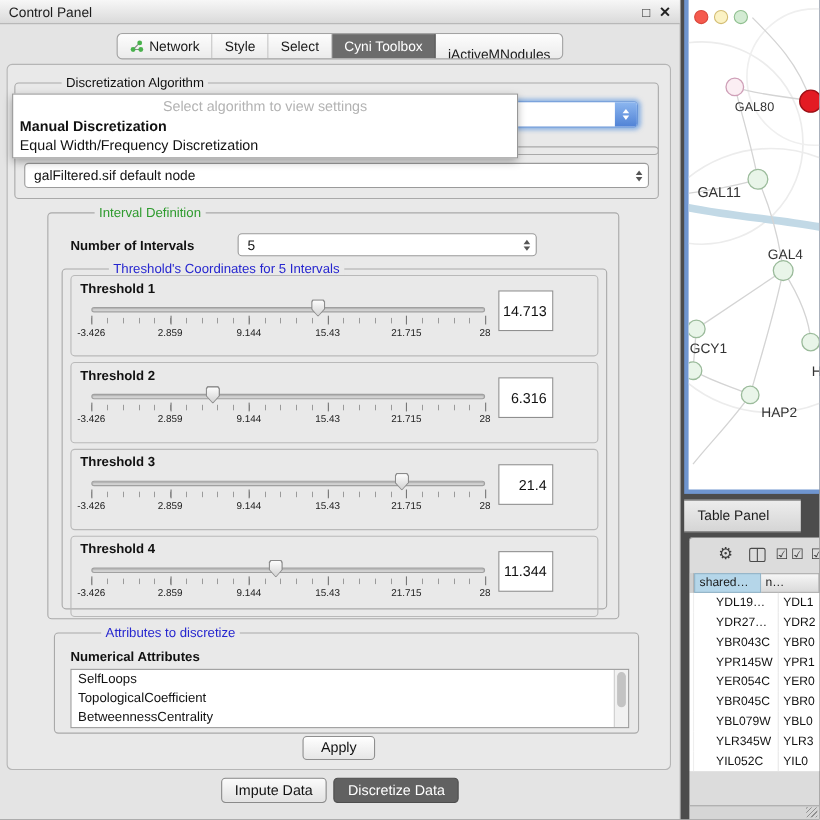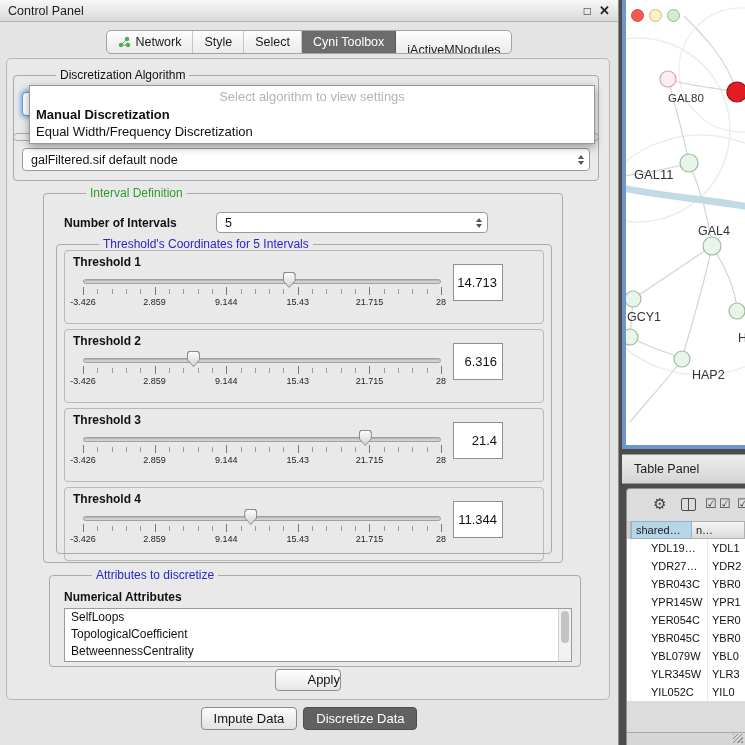--- a/index.html
+++ b/index.html
@@ -28,21 +28,21 @@
   .group-title.blue  { color:#2626cf; }
 
   
   .algo-group { left:6px; right:10px; top:16px; height:66px; }
   .algo-combo { position:absolute; left:8px; right:18px; top:16px; height:24px; background:#fff; border:1px solid #6a96d8; border-radius:4px; box-shadow:0 0 4px 2px rgba(110,160,225,.75); }
   .algo-combo .combo-btn { position:absolute; right:0; top:0; bottom:0; width:20px; border-radius:0 3px 3px 0; background:linear-gradient(#8cb6ef,#5183d6); display:flex; flex-direction:column; align-items:center; justify-content:center; gap:2px; }
   .arr-up { width:0; height:0; border-left:3.5px solid transparent; border-right:3.5px solid transparent; border-bottom:4px solid #fff; }
   .arr-dn { width:0; height:0; border-left:3.5px solid transparent; border-right:3.5px solid transparent; border-top:4px solid #fff; }
 
   
-  .popup { position:absolute; left:4px; top:26px; width:566px; background:#fff; border:1px solid #979797; box-shadow:0 3px 8px rgba(0,0,0,.35); z-index:20; font-size:13px; padding-bottom:3px;margin-left:18px; }
+  .popup { position:absolute; left:4px; top:26px; width:460px; background:#fff; border:1px solid #979797; box-shadow:0 3px 8px rgba(0,0,0,.35); z-index:20; font-size:13px; padding-bottom:3px; }
   .popup-placeholder { text-align:center; color:#b3b3b3; padding:3px 0 2px; }
   .popup-item { padding:1px 6px; color:#111; }
   .popup-item.bold { font-weight:bold; }
 
   
   .tabledata-group { left:6px; right:10px; top:74px; height:48px; }
   .combo { position:absolute; background:#fff; border:1px solid #9a9a9a; border-radius:4px; font-size:12.5px; color:#111; display:flex; align-items:center; padding-left:8px; }
   .combo .stepper { position:absolute; right:5px; top:0; bottom:0; display:flex; flex-direction:column; justify-content:center; gap:2px; }
   .stepper .s-up { width:0; height:0; border-left:3px solid transparent; border-right:3px solid transparent; border-bottom:4px solid #555; }
   .stepper .s-dn { width:0; height:0; border-left:3px solid transparent; border-right:3px solid transparent; border-top:4px solid #555; }
@@ -69,36 +69,36 @@
   .tick-label { position:absolute; top:26px; transform:translateX(-50%); font-size:9px; color:#222; white-space:nowrap; }
 
   
   .attr-group { left:42px; right:28px; top:516px; height:92px; }
   .attr-heading { position:absolute; left:14px; top:14px; font-size:12px; font-weight:bold; color:#111; }
   .listbox { position:absolute; left:14px; right:8px; top:32px; bottom:4px; background:#fff; border:1px solid #9a9a9a; overflow:hidden; }
   .list-item { font-size:12px; color:#111; padding-left:6px; line-height:17px; white-space:nowrap; }
   .list-scrollbar { position:absolute; right:0; top:0; bottom:0; width:13px; background:#f1f1f1; border-left:1px solid #cfcfcf; }
   .list-scroll-thumb { position:absolute; left:2px; right:2px; top:2px; height:62%; background:#c3c3c3; border-radius:5px; }
 
-  .apply-btn { position:absolute; left:50%; transform:translateX(-50%); top:610px; width:66px; height:22px; background:linear-gradient(#ffffff,#e6e6e6); border:1px solid #8f8f8f; border-radius:4px; font-size:13px; color:#111; text-align:right; line-height:20px; }
+  .apply-btn { position:absolute; left:50%; transform:translateX(-50%); top:610px; width:66px; height:22px; background:linear-gradient(#ffffff,#e6e6e6); border:1px solid #8f8f8f; border-radius:4px; font-size:13px; color:#111; text-align:center; line-height:20px; }
 
   .bottom-tabs { position:absolute; left:0; right:0; bottom:15px; display:flex; justify-content:center; gap:6px; }
   .bottom-tab { height:23px; padding:0 12px; font-size:13px; line-height:21px; background:linear-gradient(#fbfbfb,#e2e2e2); border:1px solid #8a8a8a; border-radius:4px; color:#111; }
   .bottom-tab.active { background:#616161; border-color:#4d4d4d; color:#fff; }
 
   
   .network-window { position:absolute; left:622px; top:0; width:123px; height:449px; background:#6f95cf; }
   .net-canvas { position:absolute; left:4px; top:0; right:0; bottom:4px; background:#fff; overflow:hidden; }
   .traffic { position:absolute; width:13px; height:13px; border-radius:50%; top:9px; }
   .t-close { left:5px;  background:#f55a4e; border:1px solid #d9473c; }
   .t-min   { left:23px; background:#fbf2c4; border:1px solid #d3bd74; }
   .t-max   { left:41px; background:#d3ebd3; border:1px solid #8fbf8f; }
   .node-label { position:absolute; color:#333; white-space:nowrap; }
 
-  .tp-titlebar { position:absolute; left:622px; top:454px; width:123px; height:30px; background:linear-gradient(#ededed,#d5d5d5); border-top:1px solid #9c9c9c; border-bottom:1px solid #969696; font-size:12.5px; color:#1c1c1c; line-height:28px; padding-left:12px; }
+  .tp-titlebar { position:absolute; left:622px; top:454px; width:106px; height:30px; background:linear-gradient(#ededed,#d5d5d5); border-top:1px solid #9c9c9c; border-bottom:1px solid #969696; font-size:12.5px; color:#1c1c1c; line-height:28px; padding-left:12px; }
 
   .table-window { position:absolute; left:626px; top:488px; width:119px; height:257px; background:#dcdcdc; border-left:1px solid #8f8f8f; border-top:1px solid #8f8f8f; border-radius:4px 0 0 0; overflow:hidden; }
   .tw-toolbar { position:relative; height:32px; }
   .tw-icon { position:absolute; top:7px; color:#3e3e3e; font-size:15px; line-height:16px; }
   .gear-pos { left:26px; }
   .tblicon { position:absolute; left:54px; top:9px; width:15px; height:13px; border:1.5px solid #4a4a4a; border-radius:2px; }
   .tblicon:before { content:""; position:absolute; left:5.5px; top:0; bottom:0; width:1.5px; background:#4a4a4a; }
   .chk1 { left:78px; font-size:13px; }
   .chk2 { left:92px; font-size:13px; }
   .chk3 { left:110px; font-size:13px; }

